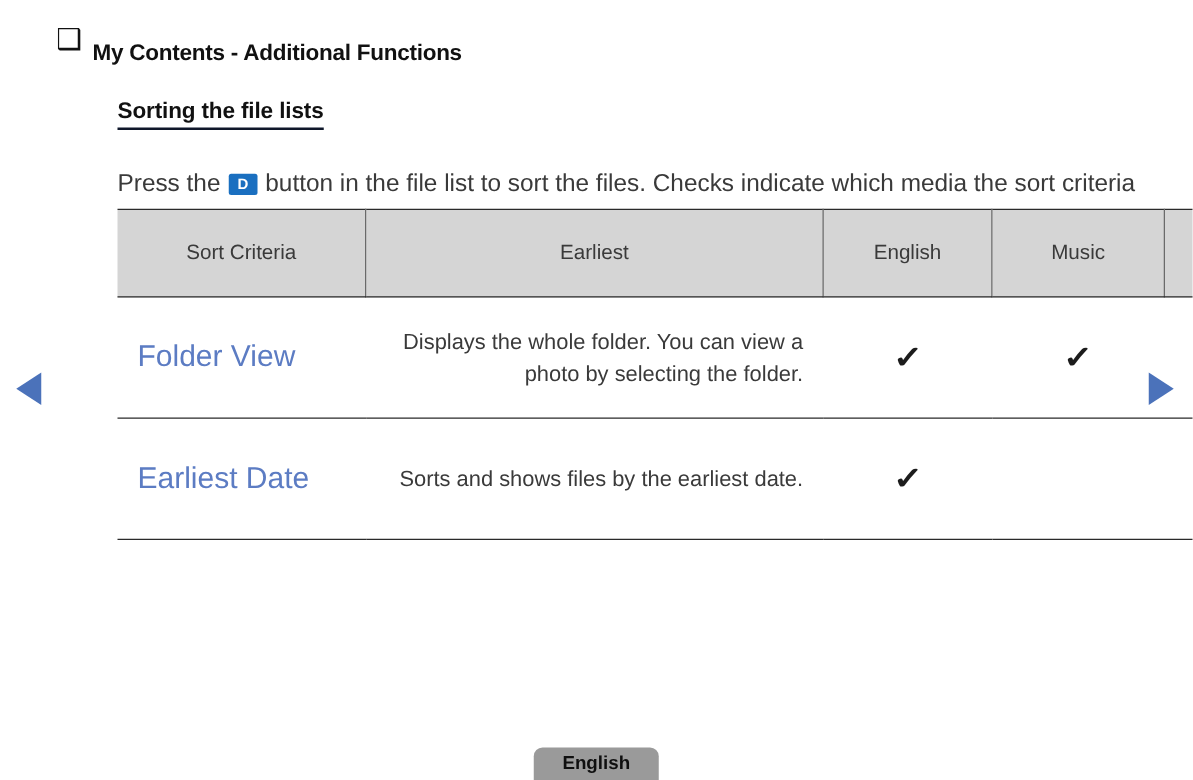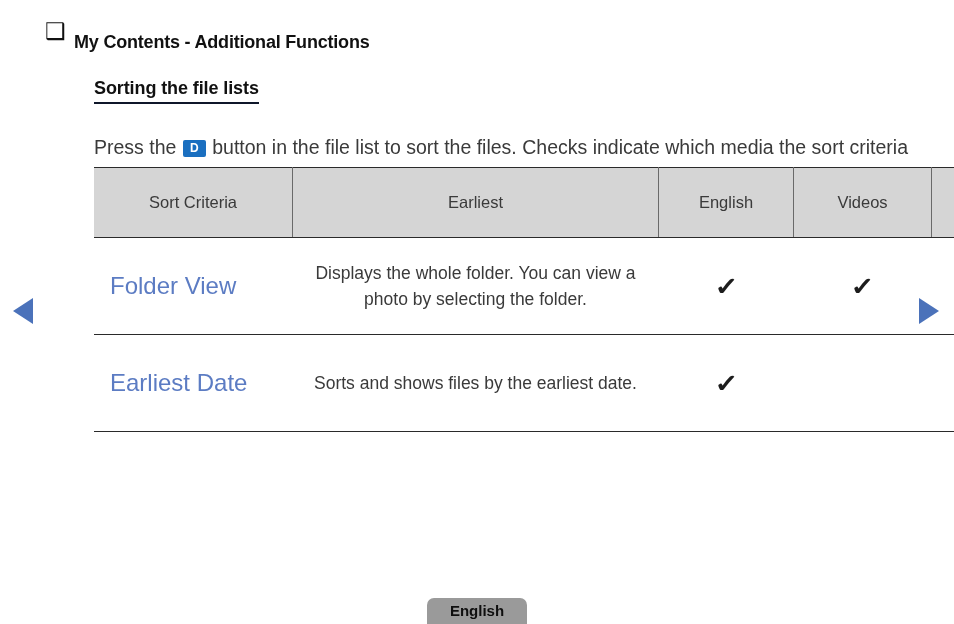--- a/index.html
+++ b/index.html
@@ -128,21 +128,21 @@
     font-weight: normal;
     color: #5c7cc3;
     padding-left: 4px;
     text-align: left;
   }
   .cell-operation {
     font-size: 17.5px;
     line-height: 26px;
     color: #3a3a3a;
     padding: 0 8px 0 10px;
-    text-align: center;
+    text-align: right;
     border-left: 1px solid #6a6a6a;
     border-right: 1px solid #6a6a6a;
   }
   .cell-check {
     text-align: center;
     border-right: 1px solid #6a6a6a;
   }
   .cell-check.last { border-right: 0; }
   .check-mark {
     display: inline-block;
@@ -217,21 +217,21 @@
   <span class="key-badge">D</span>
   <span>button in the file list to sort the files. Checks indicate which media the sort criteria apply to.</span>
 </p>
 
 <table class="sort-table">
   <thead>
     <tr>
       <th class="col-crit w-crit">Sort Criteria</th>
       <th class="col-op w-op">Earliest</th>
       <th class="col-vid w-vid">English</th>
-      <th class="col-mus w-mus">Videos</th>
+      <th class="col-mus w-mus">Music</th>
       <th class="w-pho">Search</th>
     </tr>
   </thead>
   <tbody>
     <tr>
       <td class="cell-criteria">Folder View</td>
       <td class="cell-operation">Displays the whole folder. You can view a photo by selecting the folder.</td>
       <td class="cell-check"><span class="check-mark">✓</span></td>
       <td class="cell-check"><span class="check-mark">✓</span></td>
       <td class="cell-check last"><span class="check-mark">✓</span></td>

